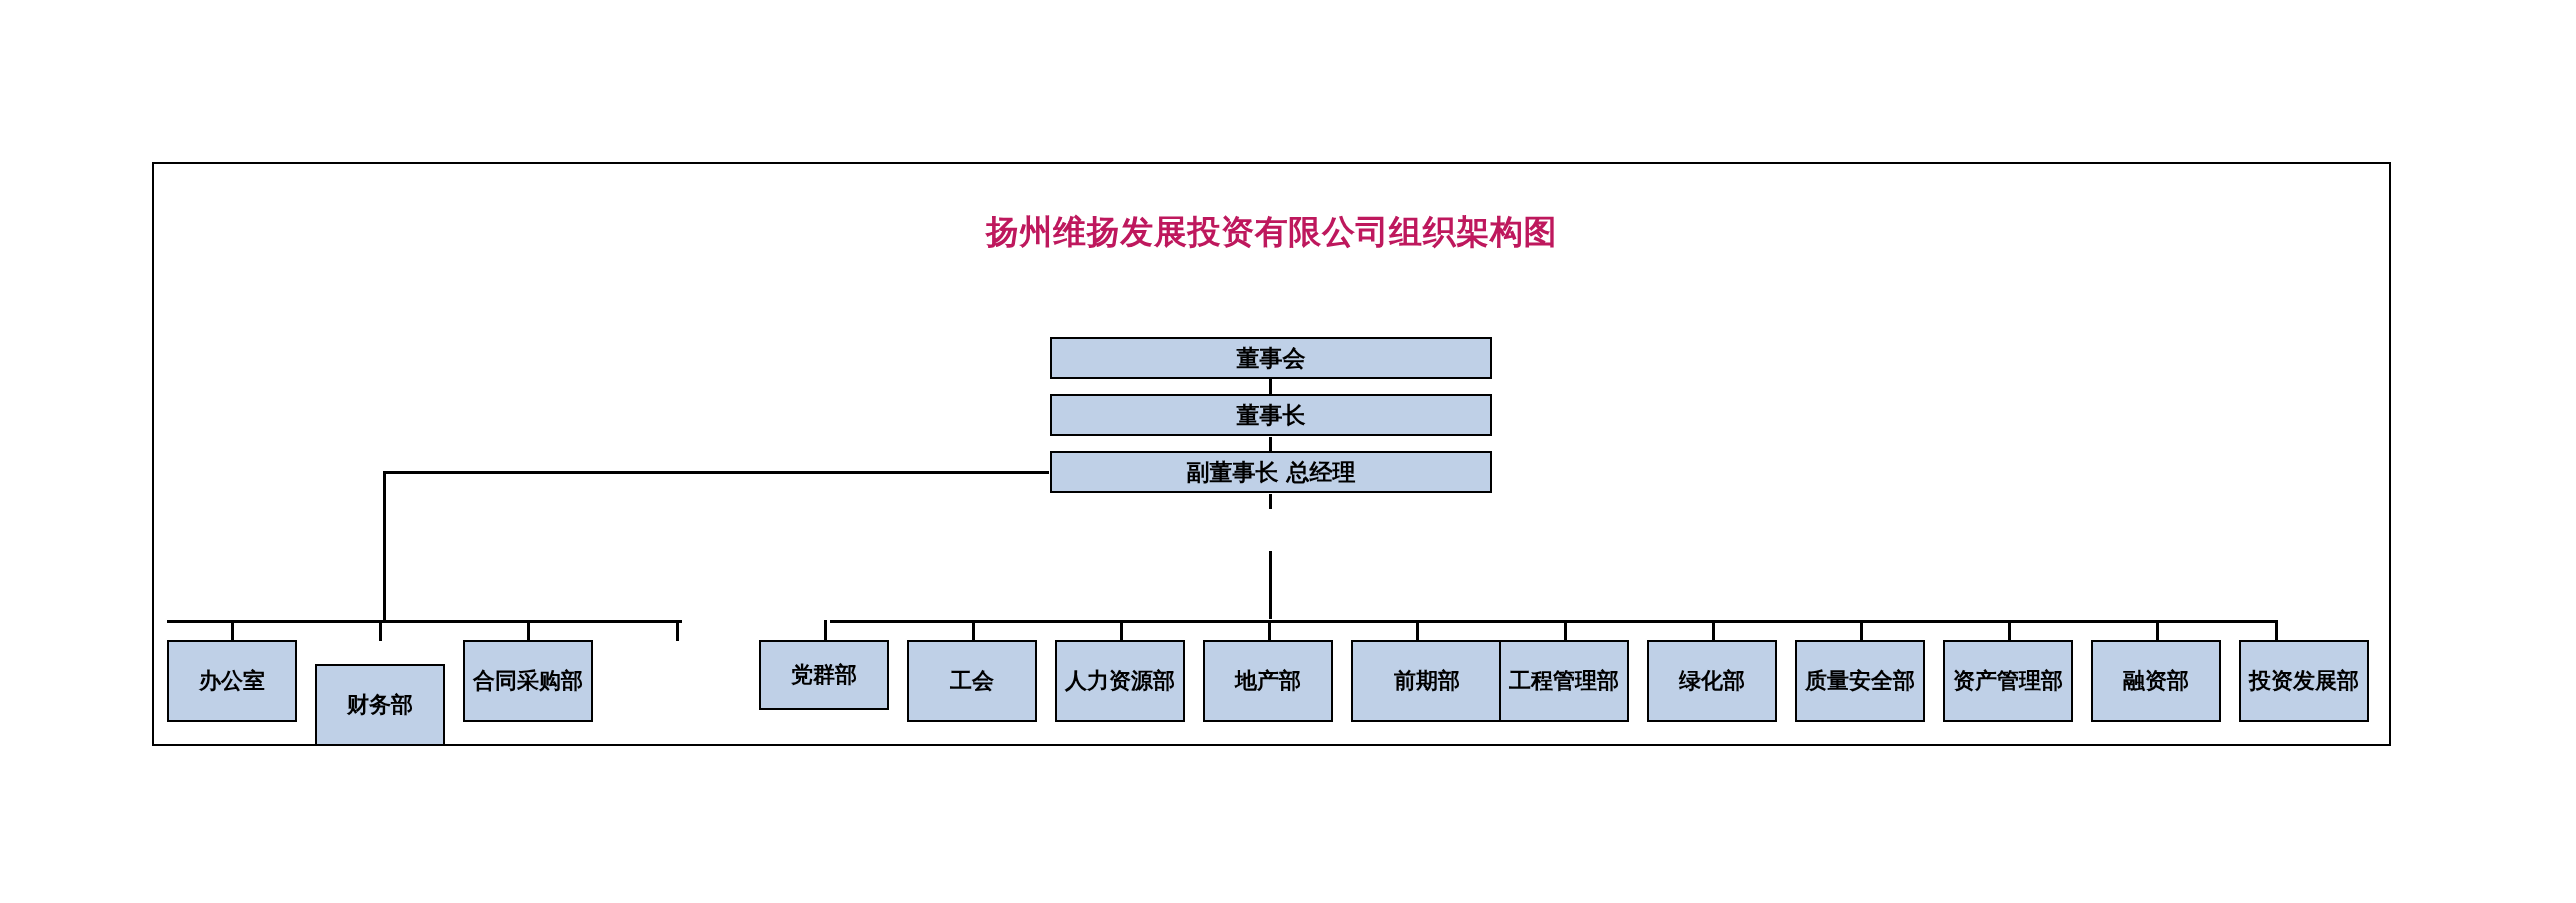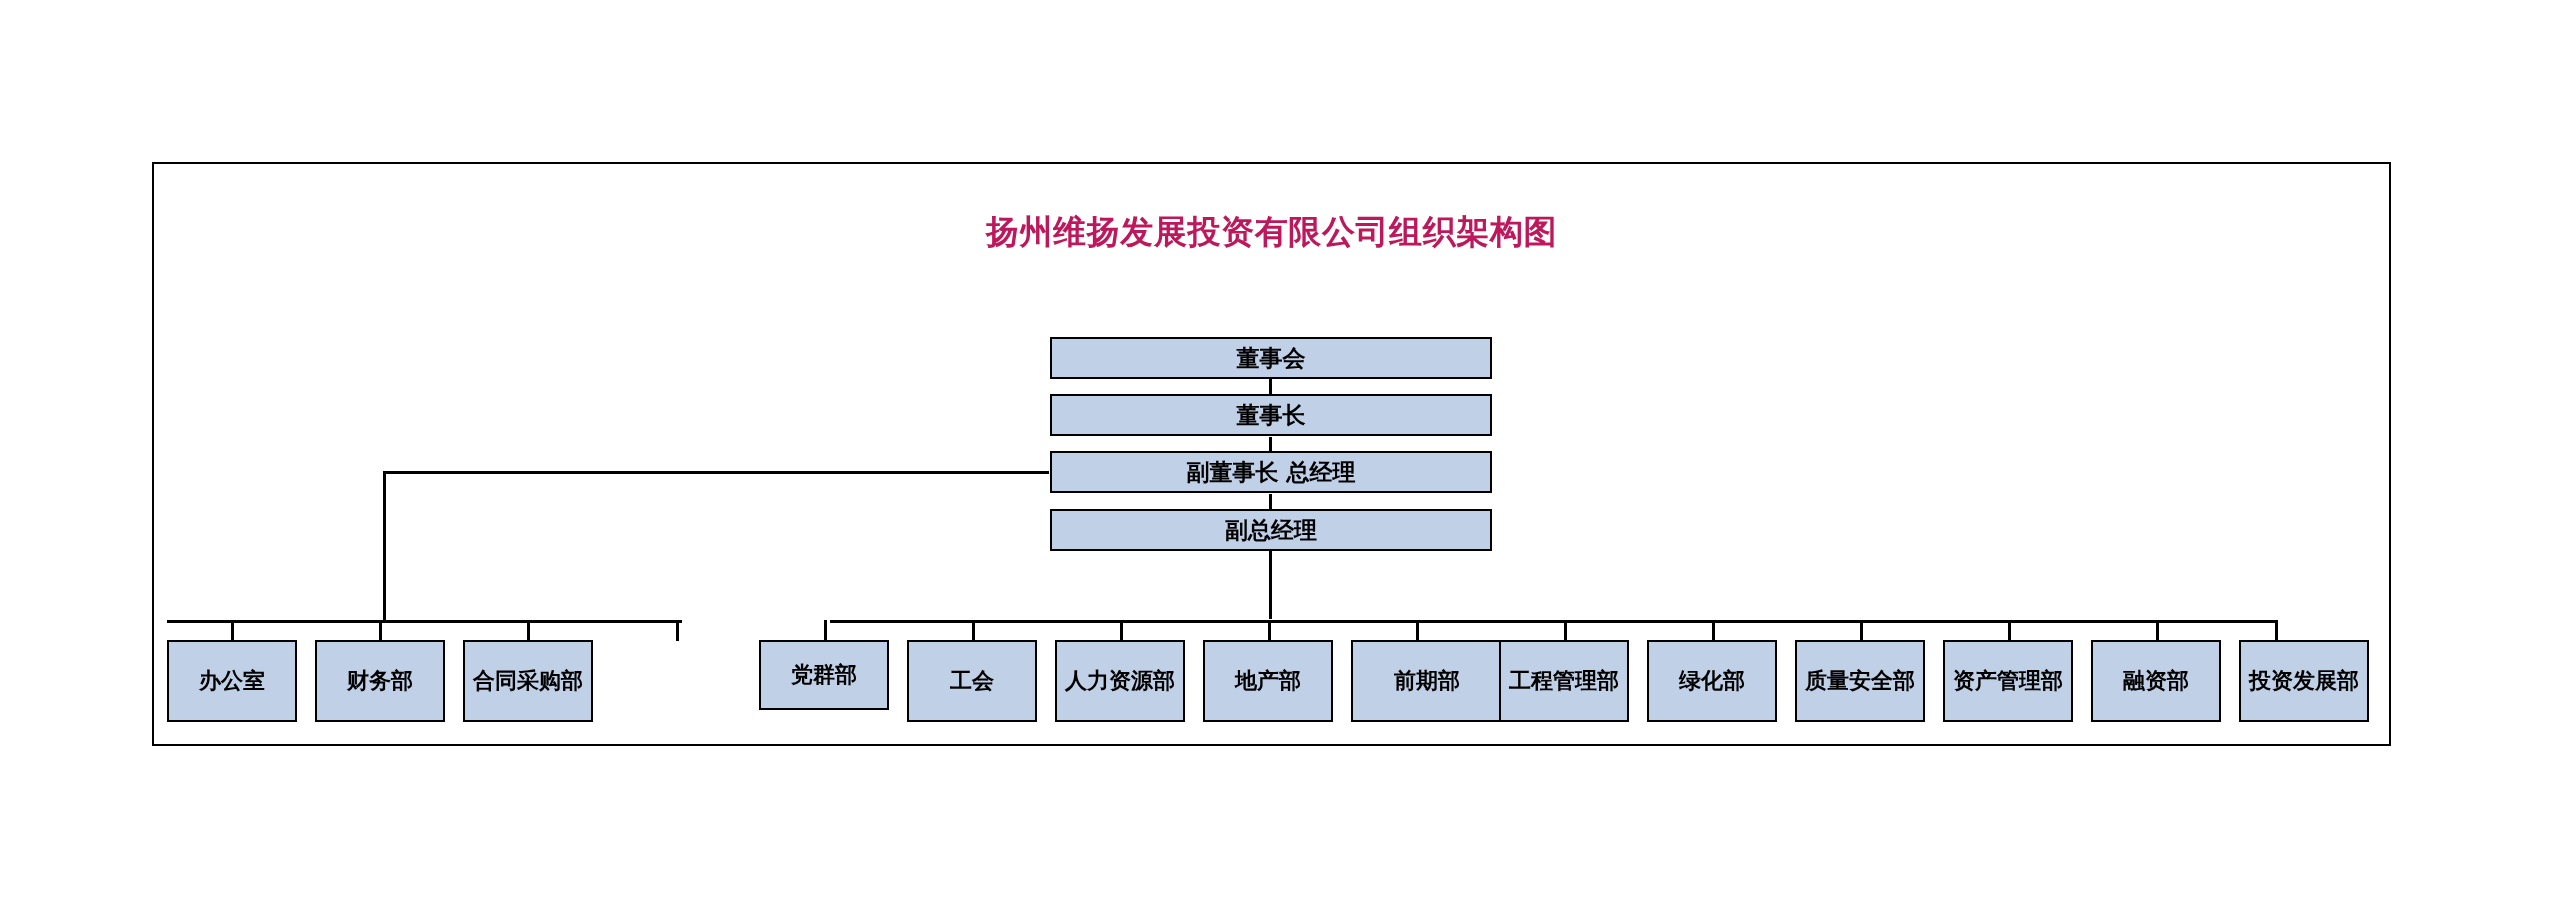--- a/index.html
+++ b/index.html
@@ -85,21 +85,20 @@
   <div id="chart-frame">
 
     <div id="chart-title">扬州维扬发展投资有限公司组织架构图</div>
 
     <div class="node exec-node" style="left:896px; top:173px; width:442px; height:42px;">董事会</div>
 
     <div class="node exec-node" style="left:896px; top:230px; width:442px; height:42px;">董事长</div>
 
     <div class="node exec-node" style="left:896px; top:287px; width:442px; height:42px;">副董事长 总经理</div>
 
-    <div class="node exec-node" style="left:896px; top:345px; width:442px; height:42px;">副总经理</div>
 
     <div class="conn conn-v" style="left:1115px; top:215px; height:15px;"></div>
 
     <div class="conn conn-v" style="left:1115px; top:273px; height:15px;"></div>
 
     <div class="conn conn-v" style="left:1115px; top:330px; height:15px;"></div>
 
     <div class="conn conn-h" style="left:229px; top:307px; width:666px;"></div>
 
     <div class="conn conn-v" style="left:229px; top:307px; height:149px;"></div>
@@ -121,21 +120,21 @@
     <div class="conn conn-v" style="left:1262px; top:456px; height:20.7px;"></div>
     <div class="conn conn-v" style="left:1410px; top:456px; height:20.7px;"></div>
     <div class="conn conn-v" style="left:1558px; top:456px; height:20.7px;"></div>
     <div class="conn conn-v" style="left:1706px; top:456px; height:20.7px;"></div>
     <div class="conn conn-v" style="left:1854px; top:456px; height:20.7px;"></div>
     <div class="conn conn-v" style="left:2002px; top:456px; height:20.7px;"></div>
     <div class="conn conn-v" style="left:2121px; top:456px; height:20.7px;"></div>
 
     <div class="node dept-node" style="left:13px;   top:476px; width:130px; height:82px;">办公室</div>
 
-    <div class="node dept-node" style="left:161px;  top:476px; width:130px; height:82px;">财务部</div>
+    <div class="node dept-node" style="left:161px;  top:500px; width:130px; height:82px;">财务部</div>
 
     <div class="node dept-node" style="left:309px;  top:476px; width:130px; height:82px;">合同采购部</div>
 
 
     <div class="node dept-node" style="left:605px; top:476px; width:130px; height:70px;">党群部</div>
 
     <div class="node dept-node" style="left:753px; top:476px; width:130px; height:82px;">工会</div>
 
     <div class="node dept-node" style="left:901px; top:476px; width:130px; height:82px;">人力资源部</div>
 

